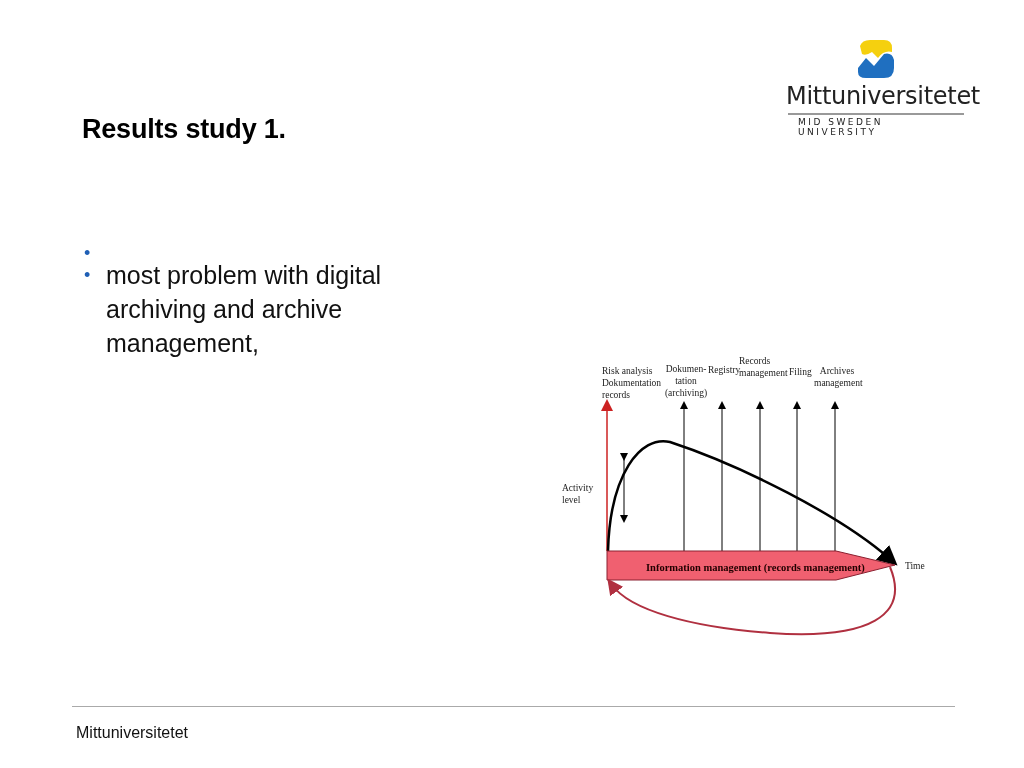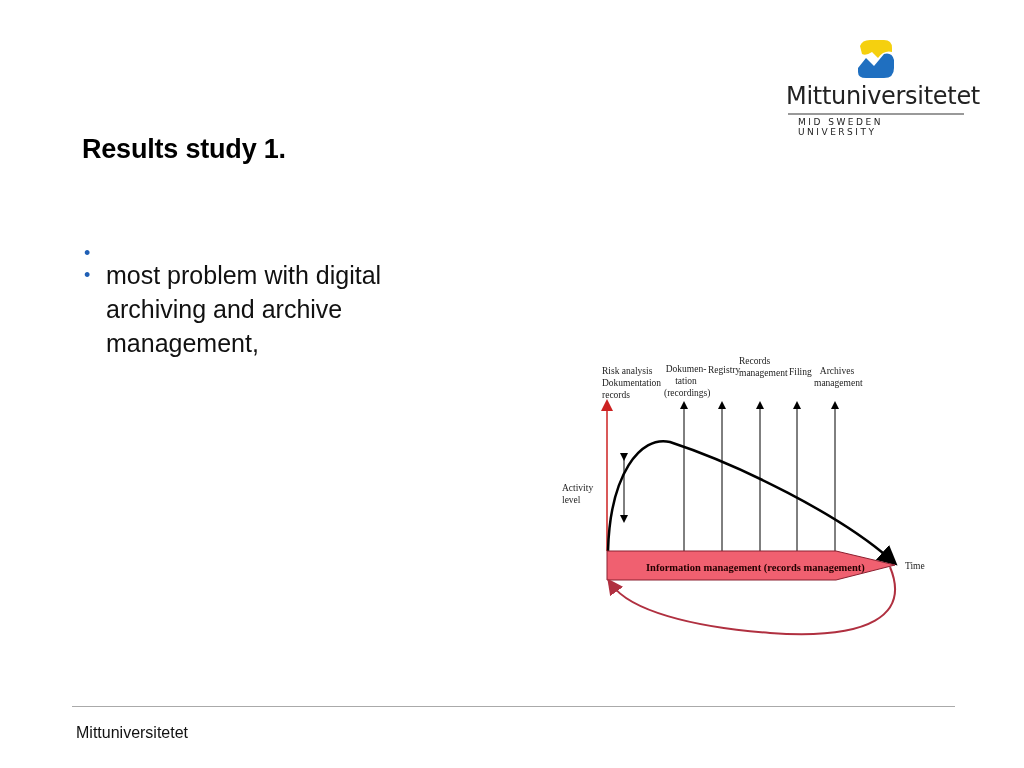--- a/index.html
+++ b/index.html
@@ -1,17 +1,17 @@
 <!DOCTYPE html>
 <html><head>
 <meta charset="utf-8">
 <style>
   html, body { margin:0; padding:0; }
   body { width:1024px; height:768px; background:#ffffff; position:relative; overflow:hidden; font-family:"Liberation Sans", sans-serif; color:#000; }
-  .title { position:absolute; left:82px; top:114px; font-size:27px; font-weight:bold; letter-spacing:-0.2px;margin-top:20px; }
+  .title { position:absolute; left:82px; top:114px; font-size:27px; font-weight:bold; letter-spacing:-0.2px; }
   .bullets { position:absolute; left:82px; top:236px; width:400px; margin:0; padding:0; list-style:none; }
   .bullets li { position:relative; padding-left:24px; font-size:25px; line-height:34px; margin-bottom:22px; color:#111; }
   .bullets li .dot { position:absolute; left:2px; top:0; color:#1f5fb5; font-size:18px; }
   .logo { position:absolute; left:786px; top:38px; width:180px; height:90px; }
   .logo-mark { position:absolute; left:68px; top:0; }
   .logo-word { position:absolute; left:0; top:44px; font-size:24px; color:#222; letter-spacing:-0.3px; font-family:"DejaVu Sans", sans-serif; }
   .logo-rule { position:absolute; left:2px; top:75px; width:176px; height:2px; background:#999; }
   .logo-sub { position:absolute; left:12px; top:79px; font-size:9px; letter-spacing:2.5px; color:#222; font-family:"DejaVu Sans", sans-serif; }
   .diagram { position:absolute; left:540px; top:355px; width:400px; height:300px; }
   .lbl { position:absolute; font-size:9.5px; line-height:12px; color:#222; font-family:Liberation Serif, serif; }
@@ -69,21 +69,21 @@
   </svg>
 
   <div class="lbl" style="left:62px;top:10px;">
     <div>Risk analysis</div>
       <div>Dokumentation</div>
       <div>records</div>
   </div>
   <div class="lbl" style="left:124px;top:8px;text-align:center;width:44px;">
     <div>Dokumen-</div>
       <div>tation</div>
-      <div>(recordings)</div>
+      <div>(archiving)</div>
   </div>
   <div class="lbl" style="left:160px;top:9px;margin-left:8px;">
     <div>Registry</div>
   </div>
   <div class="lbl" style="left:199px;top:0;text-align:left;width:46px;">
     <div>Records</div>
       <div>management</div>
   </div>
   <div class="lbl" style="left:249px;top:11px;">
     <div>Filing</div>

